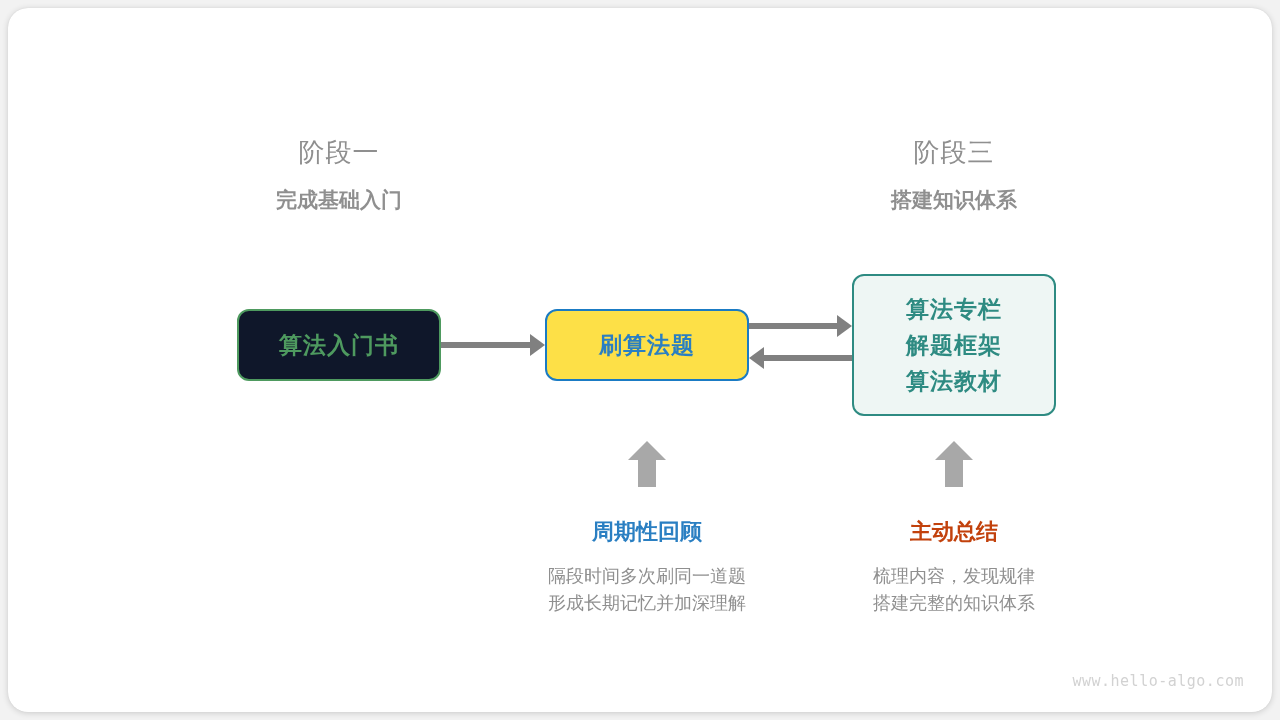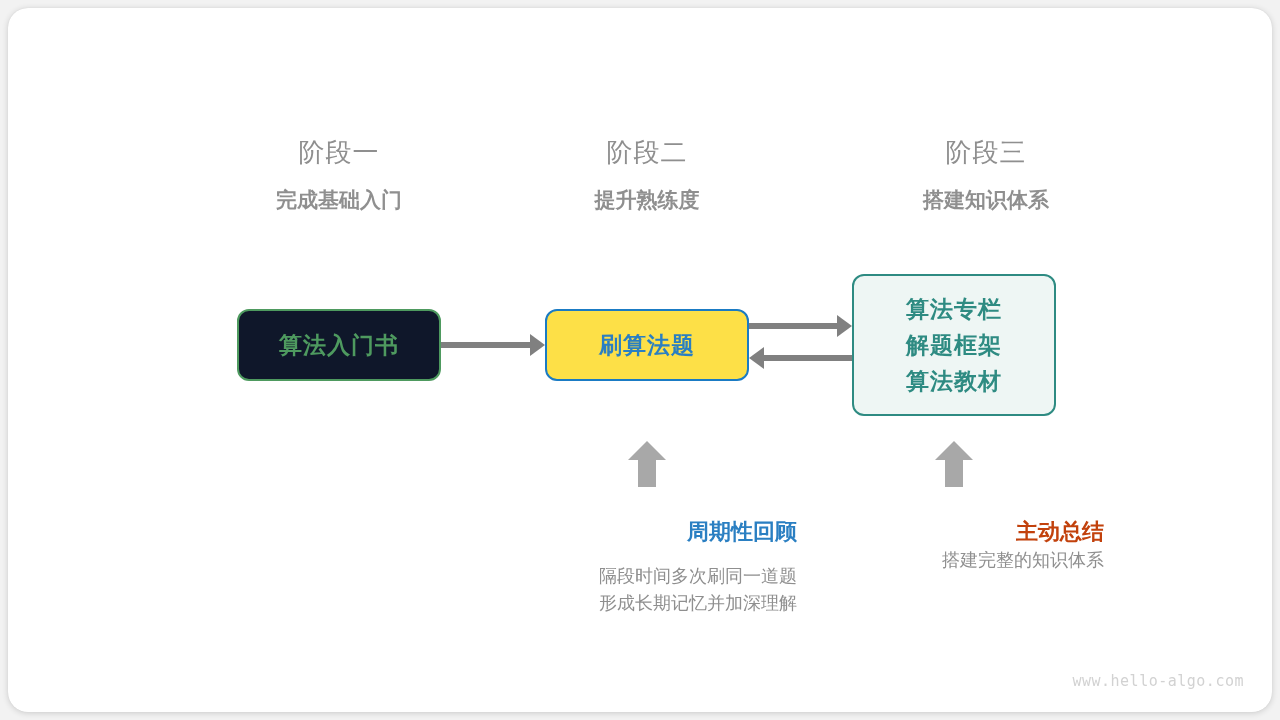--- a/index.html
+++ b/index.html
@@ -123,21 +123,21 @@
   }
   .arrow-up svg { display: block; }
 
   #arrow-up-review { left: 620px; top: 433px; }
   #arrow-up-summary { left: 927px; top: 433px; }
 
   
   .annot {
     position: absolute;
     width: 300px;
-    text-align: right;
+    text-align: center;
   }
   .annot-title {
     font-size: 22px;
     font-weight: bold;
     line-height: 30px;
     white-space: nowrap;
   }
   .annot-body {
     margin-top: 16px;
     font-size: 18px;
@@ -164,26 +164,22 @@
 </head>
 <body>
 
 <div id="card">
 
   <div class="stage-col" style="left:201px; top:127px;">
     <div class="stage-title">阶段一</div>
     <div class="stage-sub">完成基础入门</div>
   </div>
 
-  <div class="stage-col" style="left:509px; top:127px;">
-    <div class="stage-title">阶段二</div>
-    <div class="stage-sub">提升熟练度</div>
-  </div>
-
-  <div class="stage-col" style="left:848px; top:127px;">
+
+  <div class="stage-col" style="left:816px; top:127px;">
     <div class="stage-title">阶段三</div>
     <div class="stage-sub">搭建知识体系</div>
   </div>
 
   <div class="node" id="node-book">
     <div class="line">算法入门书</div>
   </div>
 
   <div class="node" id="node-practice">
     <div class="line">刷算法题</div>
@@ -223,18 +219,19 @@
   </div>
 
   <div class="annot" id="annot-review">
     <div class="annot-title">周期性回顾</div>
     <div class="annot-body">隔段时间多次刷同一道题</div>
     <div class="annot-body" style="margin-top:0">形成长期记忆并加深理解</div>
   </div>
 
   <div class="annot" id="annot-summary">
     <div class="annot-title">主动总结</div>
+    <div class="annot-body">梳理内容，发现规律</div>
     <div class="annot-body" style="margin-top:0">搭建完整的知识体系</div>
   </div>
 
   <div id="watermark">www.hello-algo.com</div>
 
 </div>
 
 </body></html>

